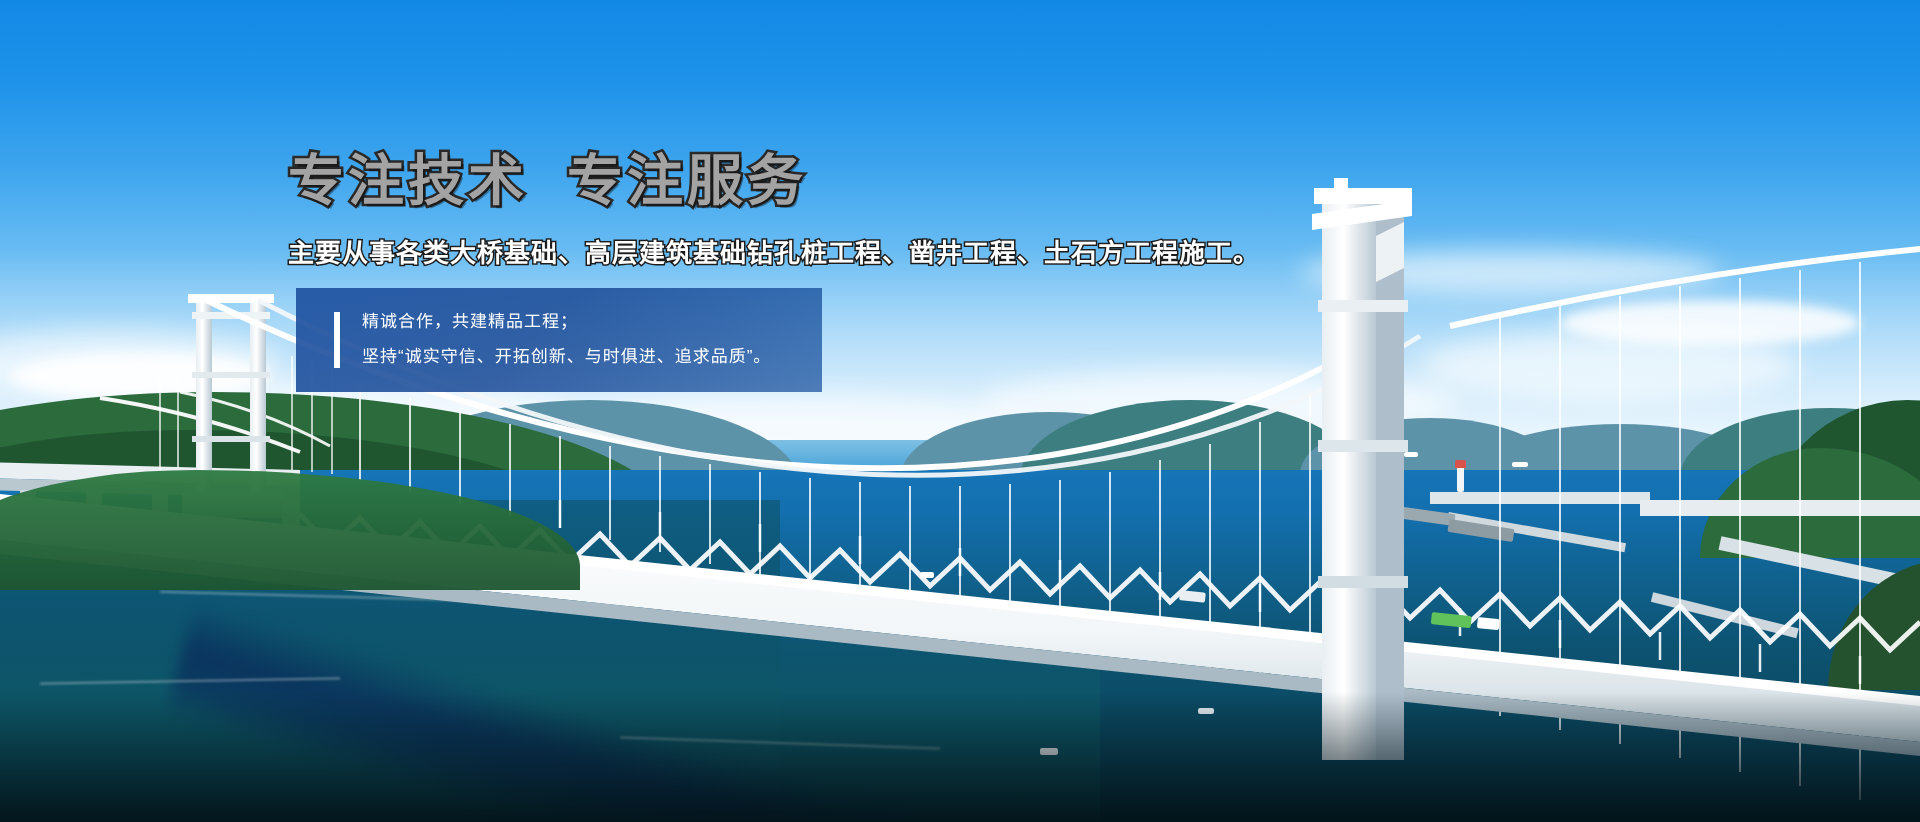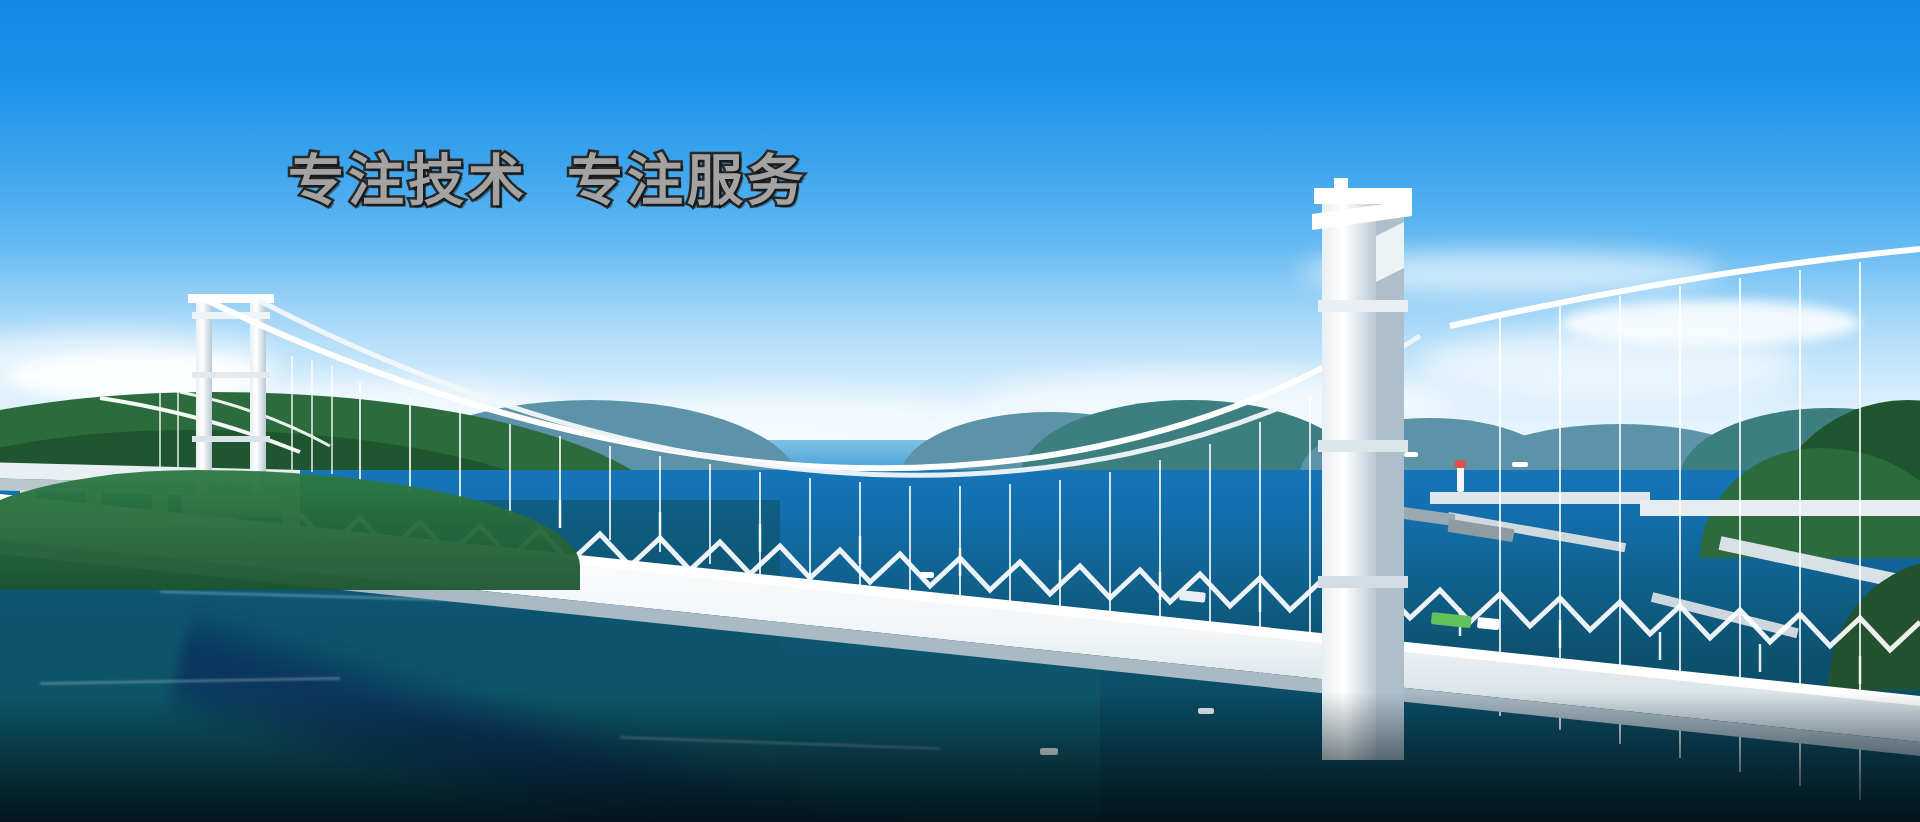--- a/index.html
+++ b/index.html
@@ -404,16 +404,24 @@
 
     <path d="M 1312 214 L 1412 200 L 1412 216 L 1312 230 Z" fill="#ffffff"></path>
   </svg>
 
   <div style="position:absolute; left:-60px; top:470px; width:640px; height:120px; background:linear-gradient(to bottom,#2e7a42,#1d5530); border-radius:40% 60% 0 0 / 70% 80% 0 0; opacity:0.95;"></div>
 
   <div class="bottom-fade"></div>
 
   <div class="content">
     <h1 class="headline">专注技术  专注服务</h1>
+    <p class="subhead">主要从事各类大桥基础、高层建筑基础钻孔桩工程、凿井工程、土石方工程施工。</p>
   </div>
 
+  <div class="panel">
+    <div class="panel-bar"></div>
+    <div class="panel-lines">
+      <div>精诚合作，共建精品工程；</div>
+      <div>坚持“诚实守信、开拓创新、与时俱进、追求品质”。</div>
+    </div>
+  </div>
 
 </div>
 
 </body></html>

